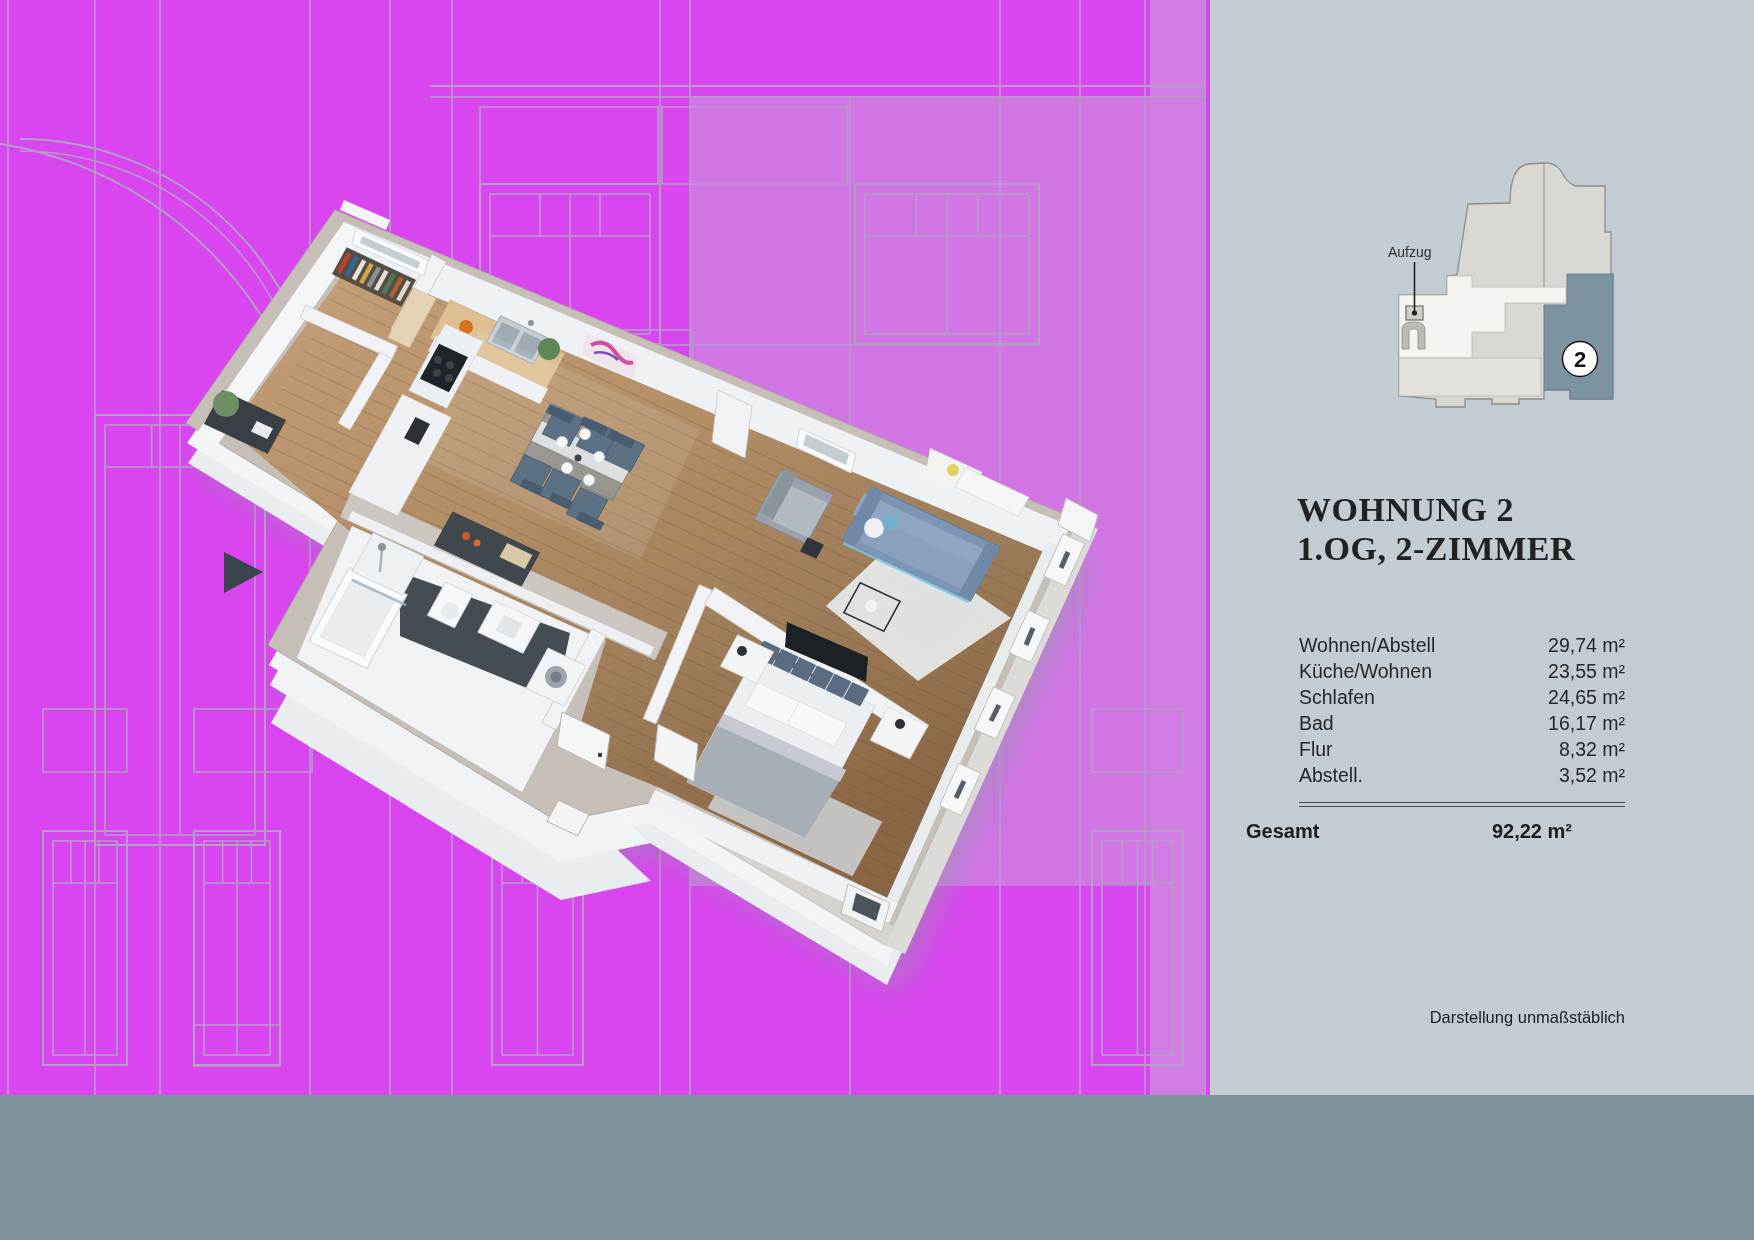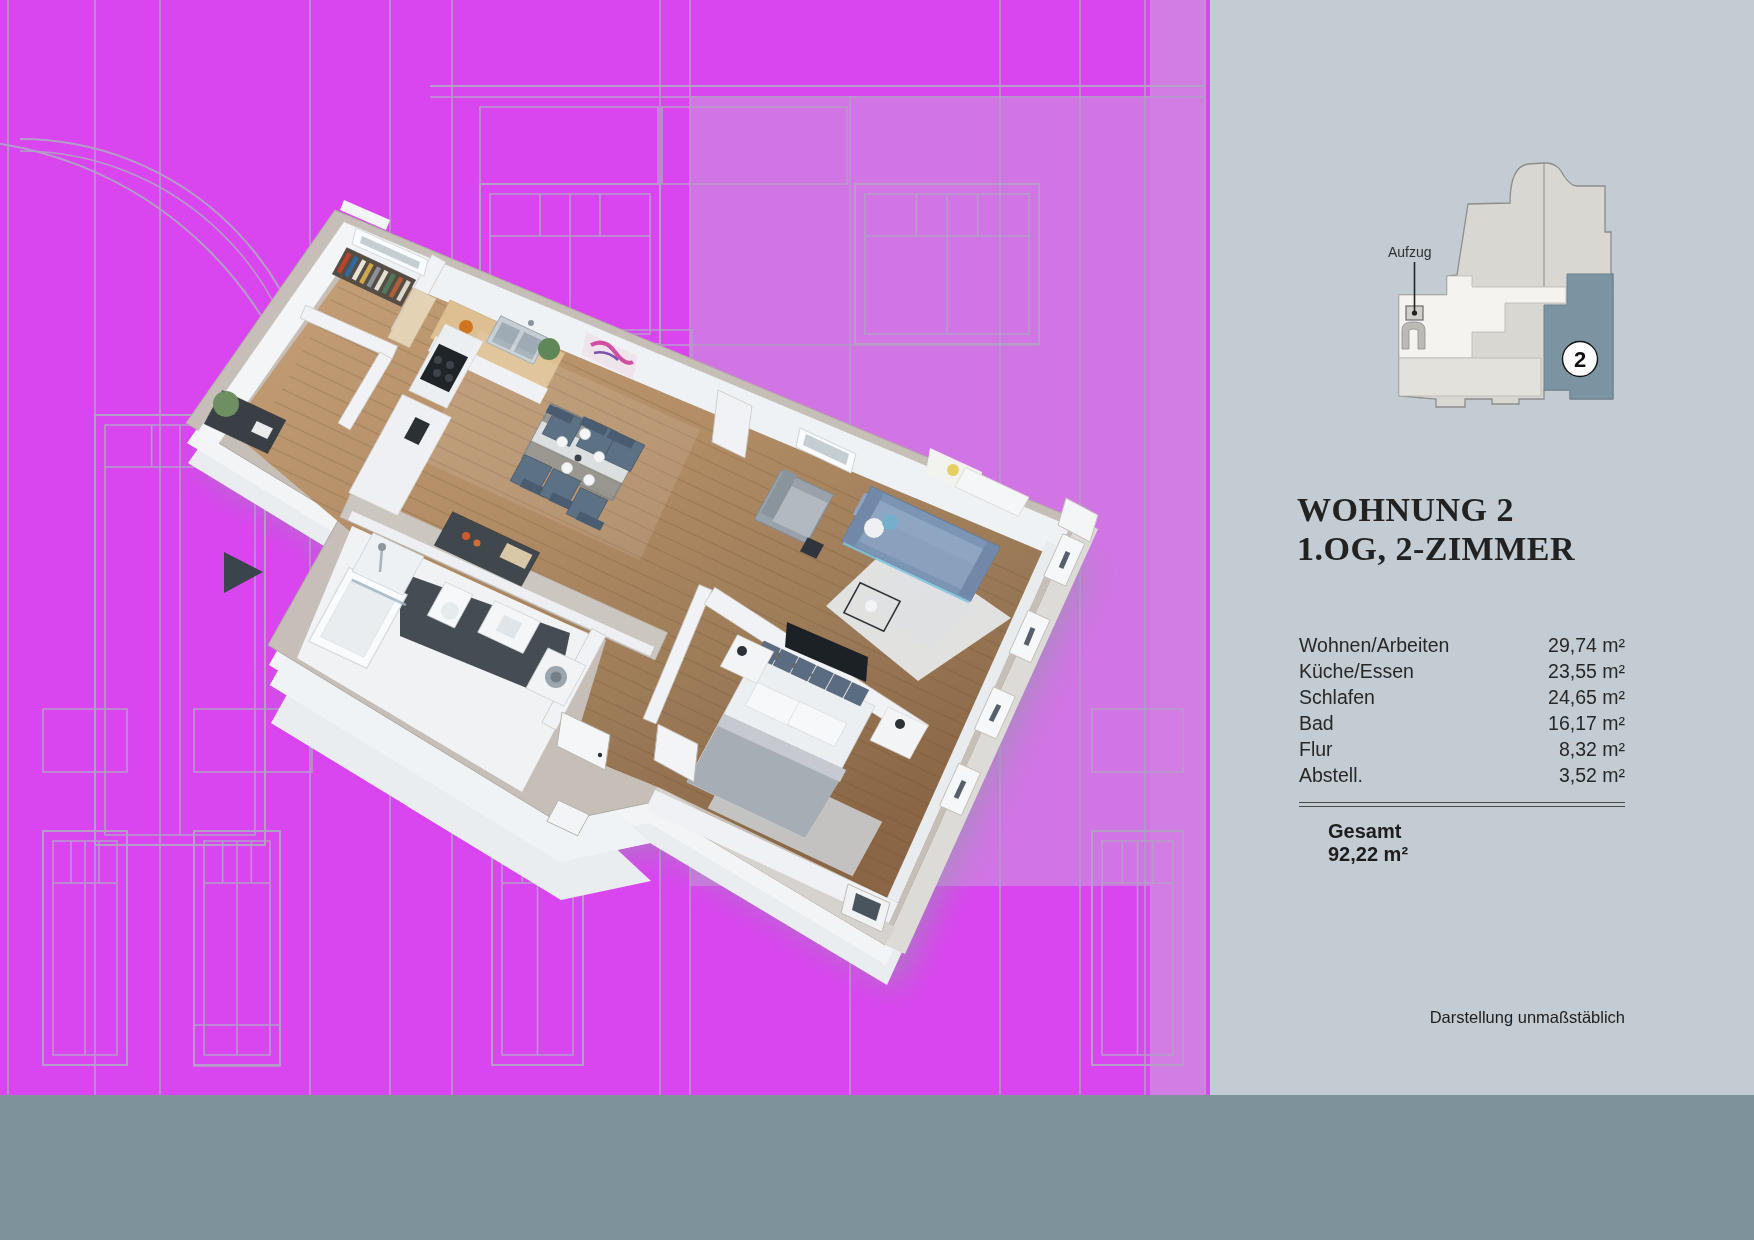--- a/index.html
+++ b/index.html
@@ -5,22 +5,22 @@
   #page { position:relative; width:1754px; height:1240px; background:#d946ef; overflow:hidden;
           font-family:"Liberation Sans", sans-serif; }
   .rightpanel { position:absolute; left:1210px; top:0; width:544px; height:1095px; background:#c3ccd3; }
   .bottombar { position:absolute; left:0; top:1095px; width:1754px; height:145px; background:#7e929c; }
   .heading { position:absolute; left:1297px; top:490px; font-family:"Liberation Serif", serif;
              font-size:34px; line-height:39px; color:#222222; letter-spacing:0.5px; font-weight:bold; }
   .areas { position:absolute; left:1299px; top:632px; width:326px; font-size:19.5px; line-height:26px; color:#272727; }
   .arow { display:flex; justify-content:space-between; }
   .divider { position:absolute; left:1299px; top:802px; width:326px; border-top:1.5px solid #4a4a4a;
              border-bottom:1px solid #4a4a4a; height:3px; }
-  .gesamt { position:absolute; left:1328px; top:820px; width:326px; font-size:20px; font-weight:bold;
-            color:#1d1d1d; display:flex; justify-content:space-between;flex-direction:column; }
+  .gesamt { position:absolute; left:1246px; top:820px; width:326px; font-size:20px; font-weight:bold;
+            color:#1d1d1d; display:flex; justify-content:space-between; }
   .disclaimer { position:absolute; left:1299px; top:1008px; width:326px; font-size:16.5px; color:#1d1d1d; text-align:right; }
   .floorlabel { position:absolute; left:1299px; top:1116px; width:328px; text-align:right;
                font-family:"Liberation Serif", serif; font-size:23.5px; color:#ffffff; letter-spacing:0.9px; }
 </style></head>
 <body>
 <div id="page">
 
 <div class="rightpanel"></div>
 
 <div class="bottombar"></div>
@@ -432,25 +432,25 @@
 
 <circle cx="1580" cy="359" r="17.5" fill="#fff" stroke="#111" stroke-width="1.4"></circle>
 <text x="1580" y="367" font-family="Liberation Sans, sans-serif" font-size="22" font-weight="bold" fill="#111" text-anchor="middle">2</text>
 
 </svg>
 
 <div class="heading">WOHNUNG 2<br>1.OG, 2-ZIMMER</div>
 
 <div class="areas">
   <div class="arow">
-        <span>Wohnen/Arbeiten</span>
+        <span>Wohnen/Abstell</span>
         <span>29,74 m²</span>
       </div>
   <div class="arow">
-        <span>Küche/Essen</span>
+        <span>Küche/Wohnen</span>
         <span>23,55 m²</span>
       </div>
   <div class="arow">
         <span>Schlafen</span>
         <span>24,65 m²</span>
       </div>
   <div class="arow">
         <span>Bad</span>
         <span>16,17 m²</span>
       </div>

